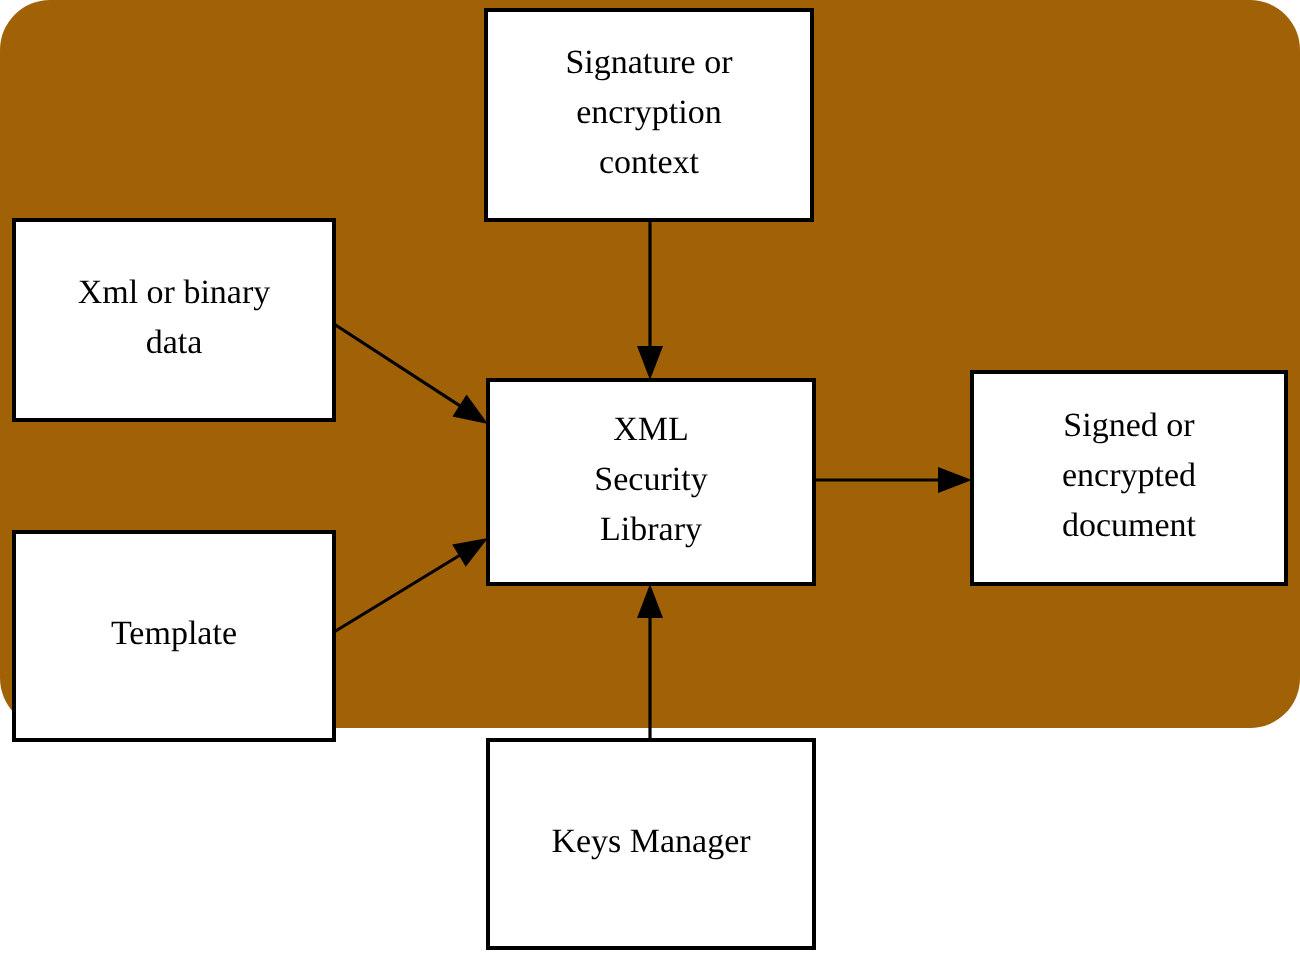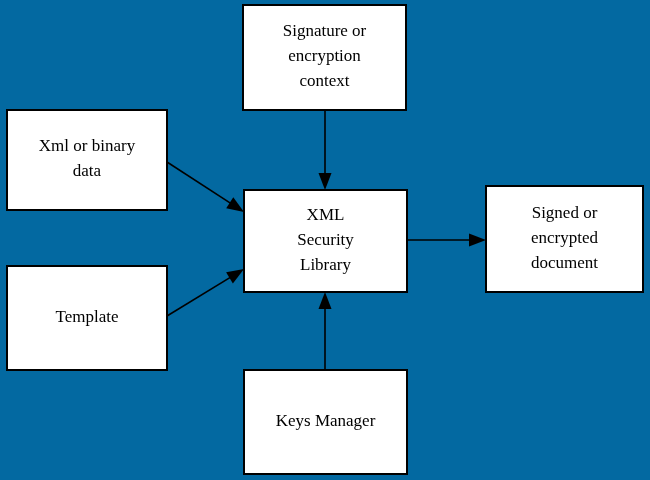--- a/index.html
+++ b/index.html
@@ -9,22 +9,23 @@
   }
   body {
     width: 650px;
     height: 480px;
     font-family: "Liberation Serif", "DejaVu Serif", serif;
     overflow: hidden;
   }
   #diagram-root {
     position: relative;
     width: 650px;
-    height: 480px;
-    background: #0369a1;
+    height: 364px;
+    background: #a16207;
+    border-radius: 25px;
   }
   svg.diagram {
     display: block;
     width: 650px;
     height: 480px;
   }
   .node-box {
     fill: #ffffff;
     stroke: #000000;
     stroke-width: 2;

